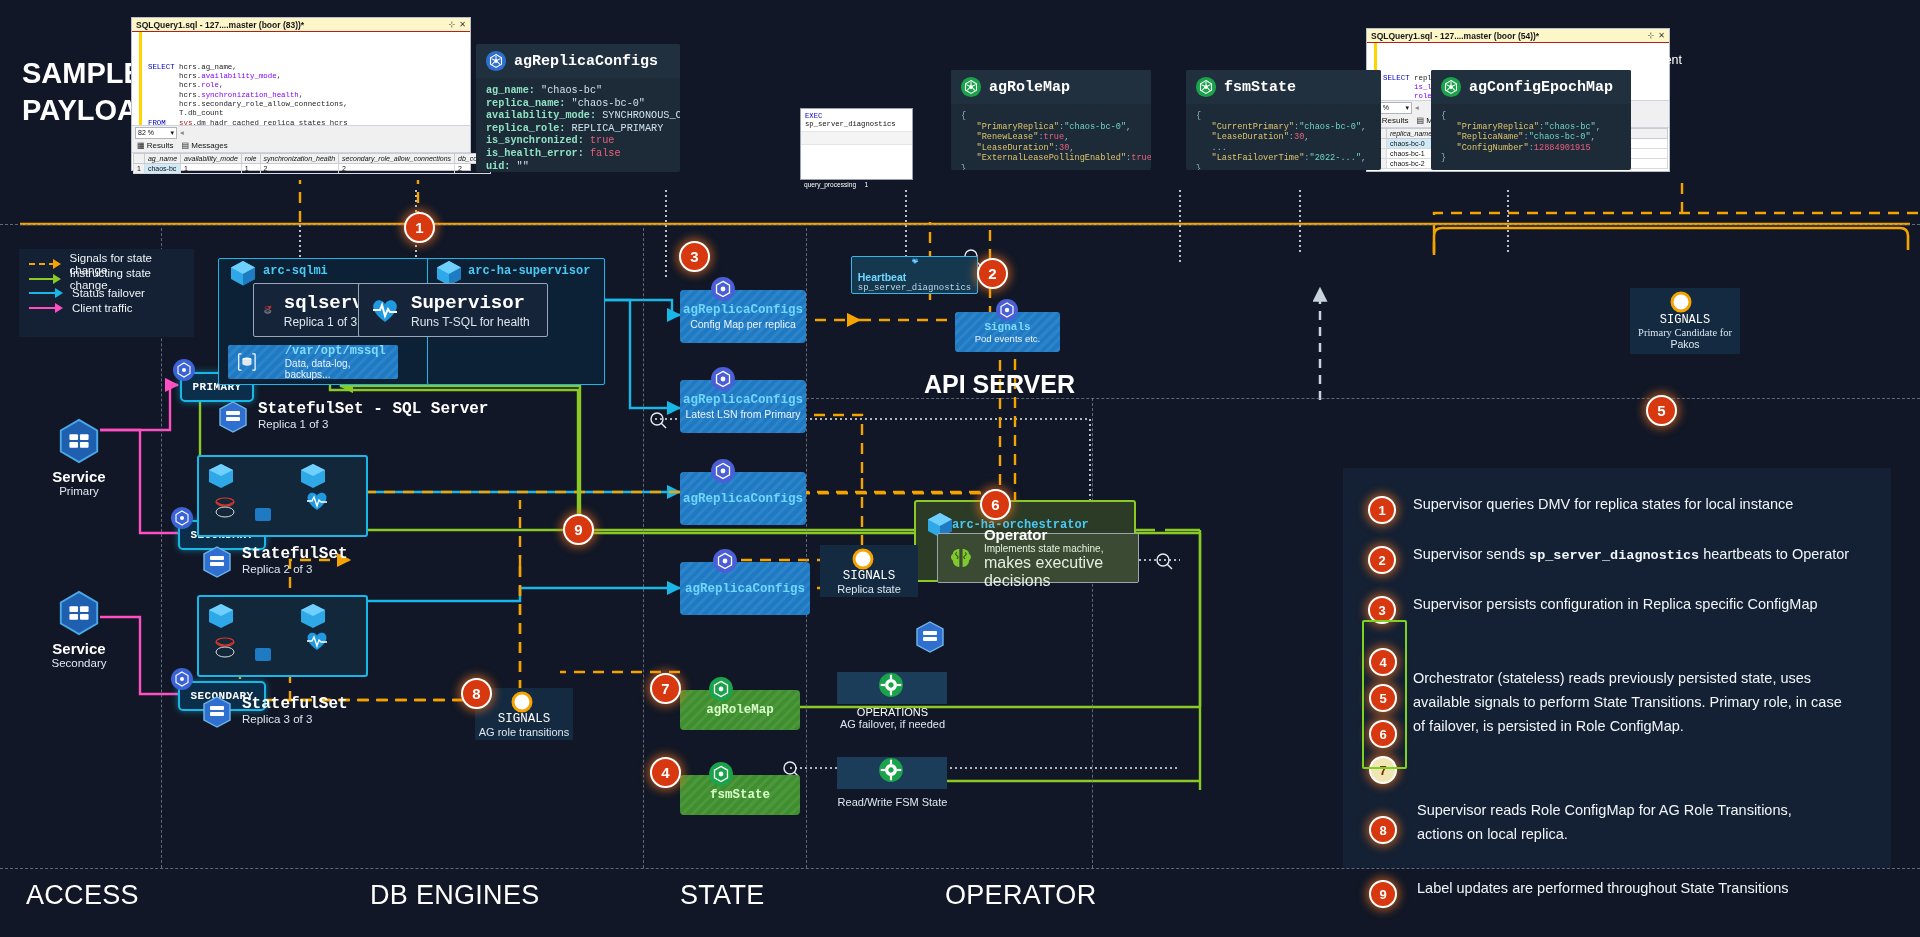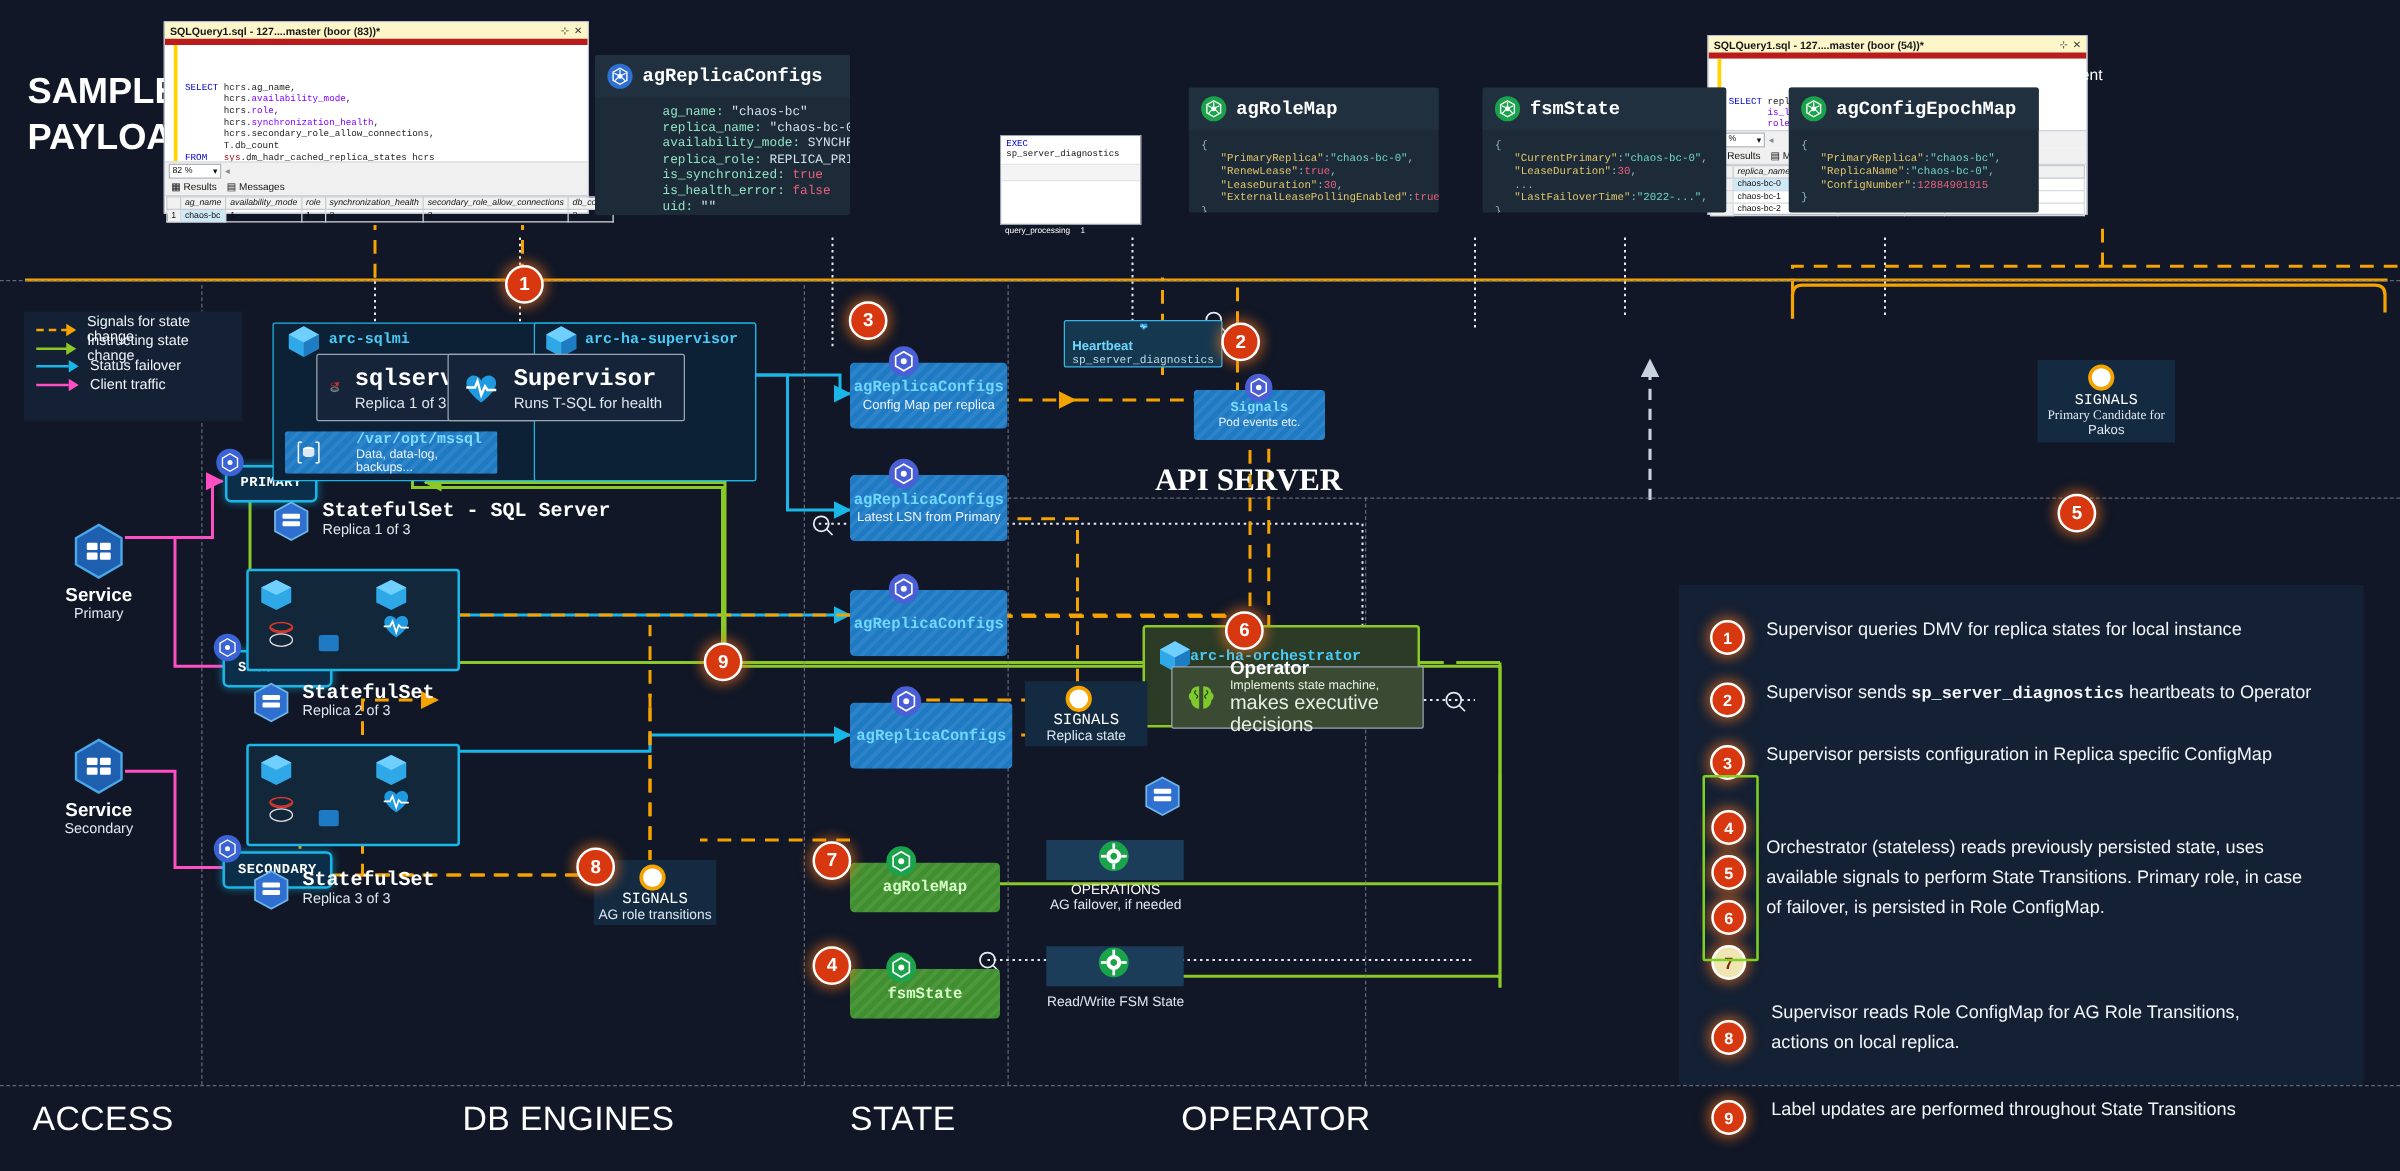--- a/index.html
+++ b/index.html
@@ -10,21 +10,21 @@
   .mono{font-family:"Liberation Mono",monospace;}
 
   
   .seclabel{font-size:27px;color:#fff;letter-spacing:.3px;}
   .divider{position:absolute;border-left:1px dashed #7b8494;opacity:.75;}
   .hdash{position:absolute;border-top:1px dashed #7b8494;opacity:.75;}
 
   
   .ssms{position:absolute;background:#ffffff;border:1px solid #b9c0cc;}
   .ssms .tabbar{background:#fdf6c8;height:13px;display:flex;align-items:center;
-      padding:0 4px;font-size:8.5px;color:#17171a;white-space:nowrap;border-bottom:5px solid #b91c1c;}
+      padding:0 4px;font-size:8.5px;color:#17171a;white-space:nowrap;border-bottom:1px solid #b91c1c;}
   .ssms .tabbar .t{font-weight:bold;}
   .ssms .tabbar .ic{margin-left:auto;display:flex;gap:4px;color:#333;font-size:8px;}
   .ssms .code{position:relative;background:#fff;font-family:"Liberation Mono",monospace;
       font-size:7.4px;line-height:9.3px;color:#1c1c1c;padding:3px 2px 2px 16px;white-space:pre;}
   .ssms .gutter{position:absolute;left:7px;top:0;bottom:0;width:3px;background:#ffd400;}
   .kw{color:#0000c8;}
   .kwr{color:#8000ff;}
   .sys{color:#a31515;}
   .ssms .zoomrow{height:13px;border-top:1px solid #cfd4dc;background:#f0f0f0;display:flex;
       align-items:center;font-size:7.5px;color:#111;padding:0 3px;gap:3px;}
@@ -39,21 +39,21 @@
   .ssms td.rn{background:#f1f1f1;text-align:center;width:11px;}
   .selcell{background:#cfe9f7;}
 
   
   .pcard{position:absolute;background:#1d2a38;border-radius:2px;overflow:hidden;}
   .pcard .phd{display:flex;align-items:center;gap:7px;background:#21303f;padding:6px 9px;}
   .pcard .phd .ttl{font-size:15px;font-weight:bold;color:#fff;font-family:"Liberation Mono",monospace;}
   .pcard .body{padding:7px 10px 9px 10px;font-family:"Liberation Mono",monospace;
       font-size:10.2px;line-height:12.6px;color:#d7e3ea;white-space:pre;}
   .jk{color:#e0c56b;}.jv{color:#6fd6c0;}.jn{color:#e8607a;}.jp{color:#8fb6c9;}
-  .ykey{color:#8fe3c3;font-weight:normal;margin-left:44px;}.yval{color:#cfe3ee;}.ynum{color:#e8607a;}
+  .ykey{color:#8fe3c3;font-weight:bold;}.yval{color:#cfe3ee;}.ynum{color:#e8607a;}
   .k8s{width:22px;height:22px;flex:0 0 22px;}
 
   
   .box{position:absolute;box-sizing:border-box;}
   .cmbox{position:absolute;background:#1f7ac4;border-radius:4px;
       background-image:repeating-linear-gradient(135deg,rgba(255,255,255,.07) 0 3px,transparent 3px 7px);
       display:flex;flex-direction:column;align-items:center;justify-content:center;}
   .cmbox .nm{font-family:"Liberation Mono",monospace;font-size:12.5px;color:#6fd8ff;font-weight:bold;}
   .cmbox .sb{font-size:10.5px;color:#eaf4ff;margin-top:1px;}
   .greenbox{position:absolute;background:#3f8f2f;border-radius:4px;
@@ -787,21 +787,21 @@
     <div class="t1">SIGNALS</div>
     <div class="t2" style="margin-bottom:2px;">AG role transitions</div>
   </div>
   <svg class="abs" style="left:508px;top:688px;" width="28" height="28" viewBox="0 0 28 28">
     <circle cx="14" cy="14" r="9" fill="#fff" stroke="#f5a300" stroke-width="3"></circle>
   </svg>
 
   <div class="abs" style="left:680px;top:880px;"><span class="seclabel">STATE</span></div>
 
   <div class="apisrv" style="left:924px;top:370px;">
-    <span style="font-weight:bold;font-family:Liberation Serif, serif;">API SERVER</span>
+    <span style="font-weight:bold;">API SERVER</span>
   </div>
 
   <div class="opbox" style="left:851px;top:256px;width:125px;height:36px;
        flex-direction:column;gap:6px;">
     <svg width="22" height="22" viewBox="0 0 32 32">
       <path d="M16 28 C4 19 2 12 6 8 C10 4 16 8 16 11 C16 8 22 4 26 8 C30 12 28 19 16 28 Z" fill="#1f9ae0"></path>
       <path d="M4 16 L11 16 L13 11 L16 22 L19 15 L21 18 L28 18" fill="none" stroke="#fff" stroke-width="2"></path>
     </svg>
     <div style="text-align:left;">
       <div class="nm" style="color:#6fd8ff;">Heartbeat</div>

